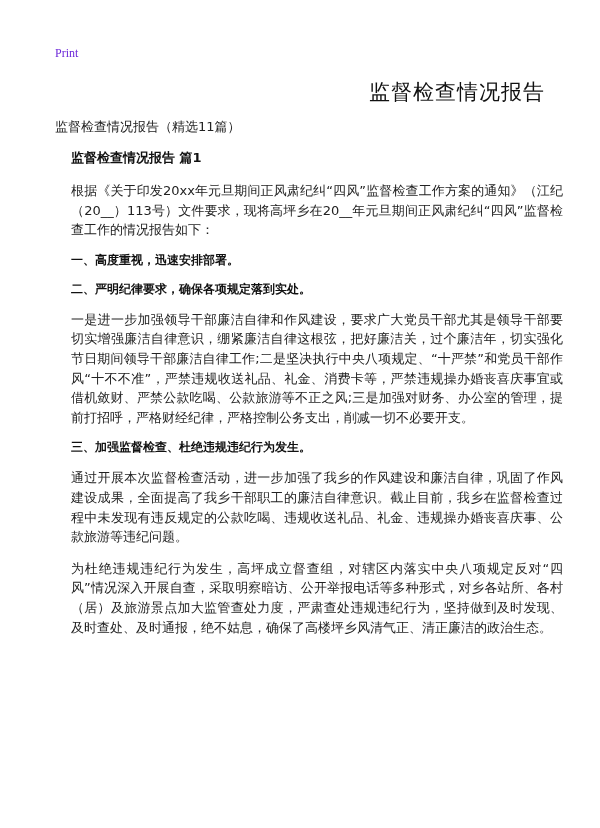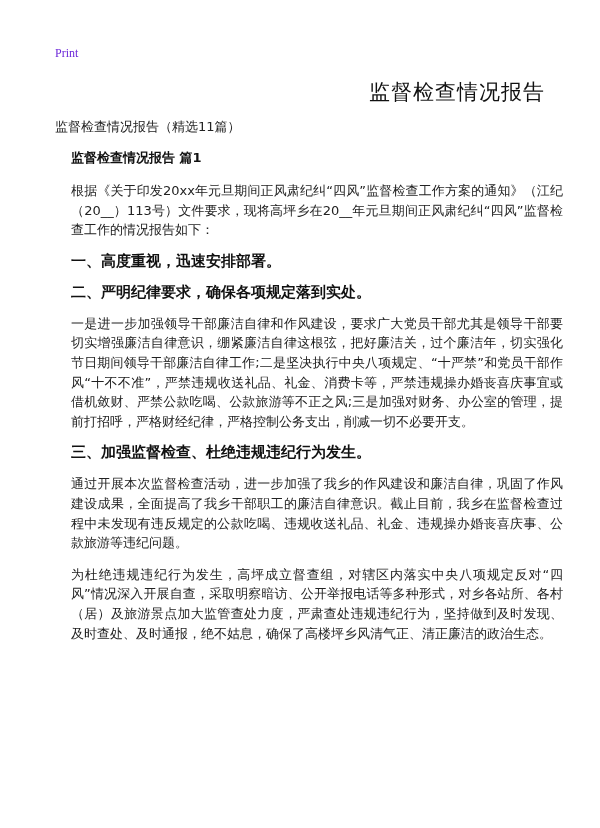--- a/index.html
+++ b/index.html
@@ -24,21 +24,21 @@
   }
   .flow { position: absolute; left: 16px; top: 149px; width: 492px; }
   .article-heading {
     font-size: 13px; font-weight: bold; margin: 0 0 14px 0; color: #111;
   }
   .para {
     font-size: 13px; line-height: 19.6px; margin: 0 0 12px 0; color: #222;
     text-align: justify;
   }
   .section-heading {
-    font-size: 15px; font-weight: bold; margin: 0 0 12px 0; color: #111;
+    font-size: 12px; font-weight: bold; margin: 0 0 12px 0; color: #111;
   }
 </style>
 </head>
 <body>
 
 <div class="page">
   <div class="print-label">Print</div>
   <h1 class="doc-title" style="margin:0">监督检查情况报告</h1>
   <div class="doc-subtitle">监督检查情况报告（精选11篇）</div>
 

